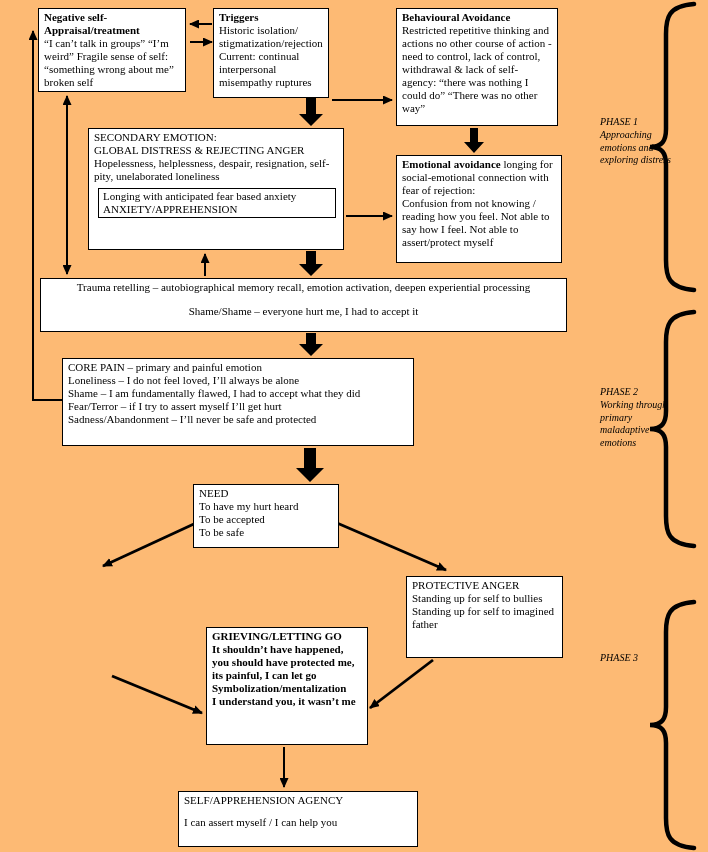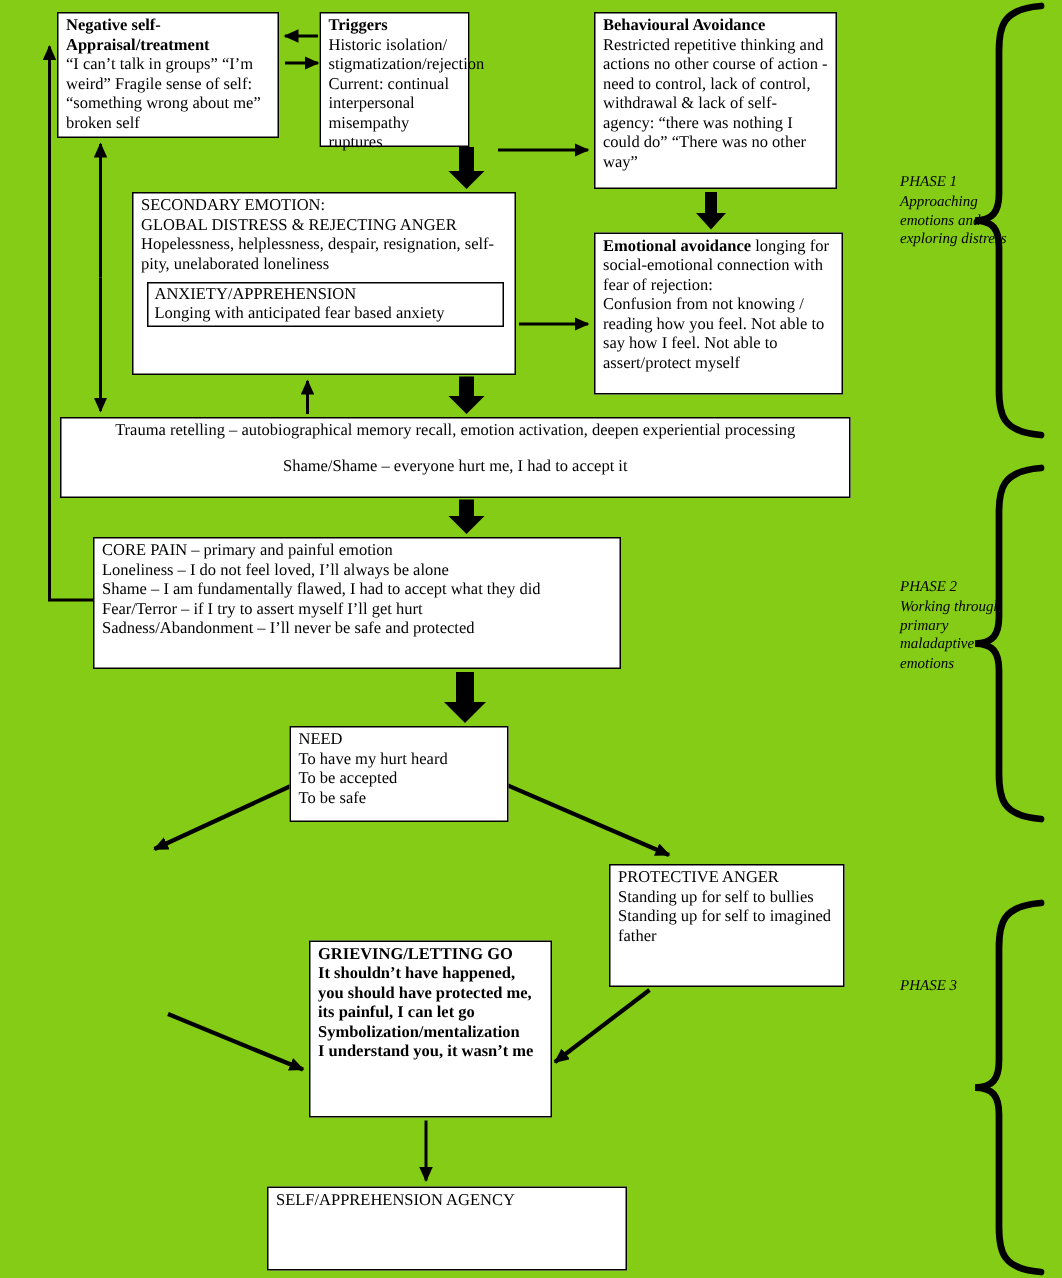--- a/index.html
+++ b/index.html
@@ -1,17 +1,17 @@
 <!DOCTYPE html>
 <html><head>
 <meta charset="utf-8">
 <style>
   html,body{margin:0;padding:0;background:#fff;}
   #stage{
-    position:relative;width:708px;height:852px;background:#84cc16;
+    position:relative;width:708px;height:852px;background:#fdba74;
     font-family:"Liberation Serif","DejaVu Serif",serif;color:#000;overflow:hidden;
   }
   #arrows{position:absolute;left:0;top:0;z-index:1;}
   .box{
     position:absolute;border:1.5px solid #000;background:#fff;
     padding:2px 5px 3px 5px;font-size:11px;line-height:1.18;z-index:2;box-sizing:border-box;
   }
   .bold{font-weight:bold;}
   .pre{white-space:pre-line;}
   .caps-title{white-space:pre-line;}
@@ -71,37 +71,37 @@
     <path d="M 694 4 C 668 6 666 18 666 34 L 666 129 C 666 141 662 147 650 147 C 662 147 666 153 666 165 L 666 260 C 666 276 668 288 694 290" fill="none" stroke="#000" stroke-width="4.5" stroke-linecap="round"></path>
     <path d="M 694 312 C 668 314 666 326 666 342 L 666 411 C 666 423 662 429 650 429 C 662 429 666 435 666 447 L 666 516 C 666 532 668 544 694 546" fill="none" stroke="#000" stroke-width="4.5" stroke-linecap="round"></path>
     <path d="M 694 602 C 668 604 666 616 666 632 L 666 707 C 666 719 662 725 650 725 C 662 725 666 731 666 743 L 666 818 C 666 834 668 846 694 848" fill="none" stroke="#000" stroke-width="4.5" stroke-linecap="round"></path>
   </svg>
 
   <div class="box" style="left:38px;top:8px;width:148px;height:84px;">
     <span class="bold">Negative self-Appraisal/treatment</span>
     <div>“I can’t talk in groups” “I’m weird” Fragile sense of self: “something wrong about me” broken self</div>
   </div>
 
-  <div class="box" style="left:213px;top:8px;width:100px;height:90px;">
+  <div class="box" style="left:213px;top:8px;width:116px;height:90px;">
     <div class="bold">Triggers</div>
     <div>Historic isolation/ stigmatization/rejection Current: continual interpersonal misempathy ruptures</div>
   </div>
 
   <div class="box" style="left:396px;top:8px;width:162px;height:118px;">
     <div class="bold">Behavioural Avoidance</div>
     <div>Restricted repetitive thinking and actions no other course of action  - need to control, lack of control, withdrawal &amp; lack of self-agency: “there was nothing I could do” “There was no other way”</div>
   </div>
 
   <div class="box" style="left:88px;top:128px;width:256px;height:122px;">
     <div class="caps-title">SECONDARY EMOTION:
 GLOBAL DISTRESS &amp; REJECTING ANGER</div>
     <div>Hopelessness, helplessness, despair, resignation, self-pity, unelaborated loneliness</div>
     <div class="inner-box" style="margin-left:4px;margin-right:2px;">
+      <div>Longing with anticipated fear based anxiety</div>
       <div>ANXIETY/APPREHENSION</div>
-      <div>Longing with anticipated fear based anxiety</div>
     </div>
   </div>
 
   <div class="box" style="left:396px;top:155px;width:166px;height:108px;">
     <span class="bold">Emotional avoidance</span>
     <span class="pre">longing for social-emotional connection with fear of rejection:
 Confusion from not knowing / reading how you feel. Not able to say how I feel. Not able to assert/protect myself</span>
   </div>
 
   <div class="box" style="left:40px;top:278px;width:527px;height:54px;text-align:center;">
@@ -133,20 +133,21 @@
 
   <div class="box" style="left:206px;top:627px;width:162px;height:118px;font-weight:bold;">
     <div>GRIEVING/LETTING GO</div>
     <div class="pre">It shouldn’t have happened, you should have protected me, its painful, I can let go
 Symbolization/mentalization
 I understand you, it wasn’t me</div>
   </div>
 
   <div class="box" style="left:178px;top:791px;width:240px;height:56px;">
     <div>SELF/APPREHENSION AGENCY</div>
+    <div class="gap-top-sm">I can assert myself / I can help you</div>
   </div>
 
   <div class="phase" style="left:600px;top:116px;">
     <div>PHASE 1</div>
     <div>Approaching emotions and exploring distress</div>
   </div>
 
   <div class="phase" style="left:600px;top:386px;">
     <div>PHASE 2</div>
     <div>Working through primary maladaptive emotions</div>

